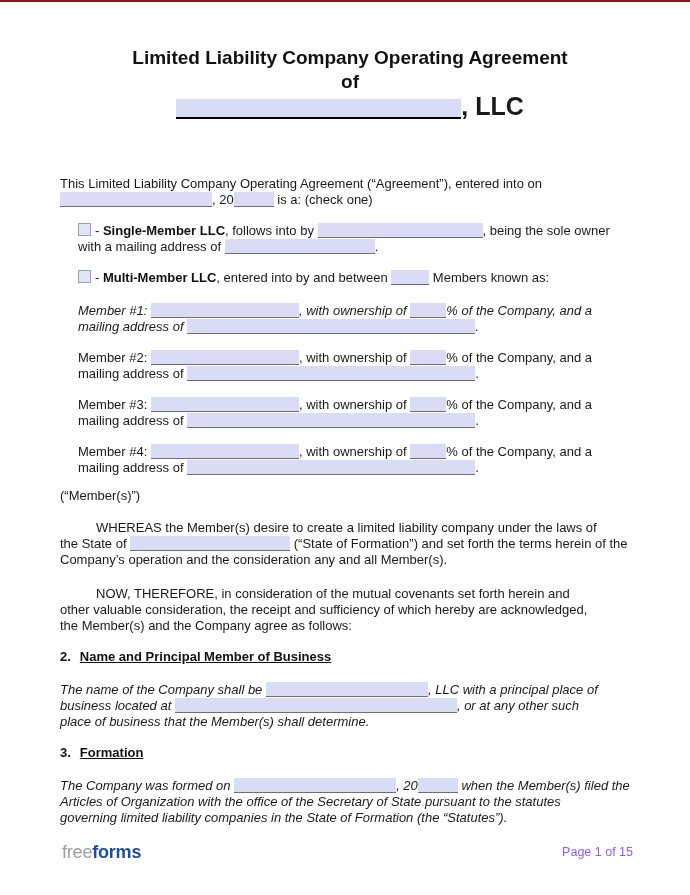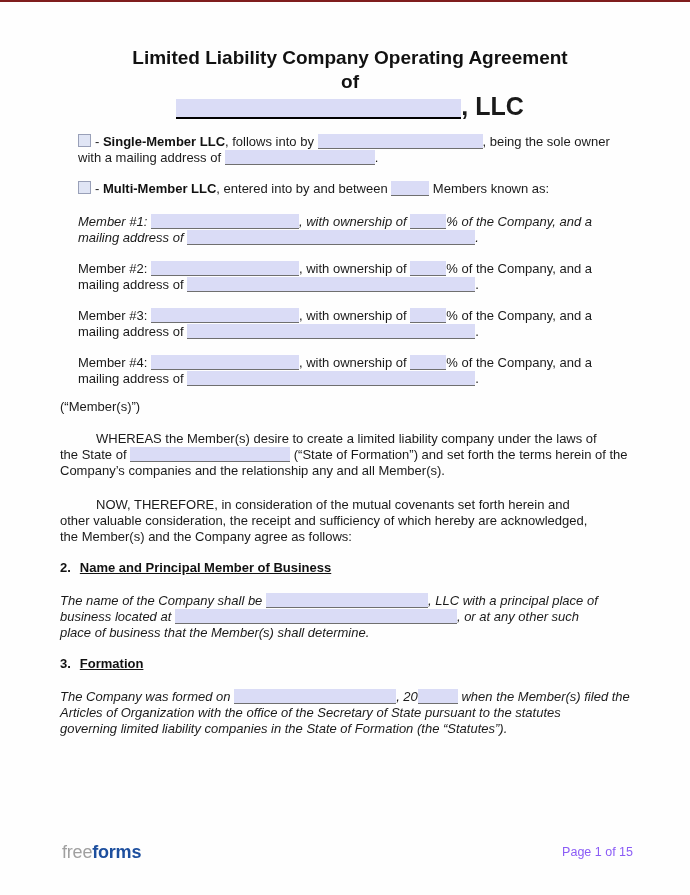--- a/index.html
+++ b/index.html
@@ -67,20 +67,24 @@
 </style>
 </head>
 <body>
 
 <div class="page">
 
   <p class="title">Limited Liability Company Operating Agreement</p>
   <p class="title">of</p>
   <p class="title-field-line"><span class="title-field"></span><span>, LLC</span></p>
 
+  <p class="para mt-intro">
+    <span>This Limited Liability Company Operating Agreement (“Agreement”), entered into on</span><br>
+    <span class="field w-date"></span><span>, 20</span><span class="field w-year"></span><span> is a: (check one)</span>
+  </p>
 
   <p class="para indented-block mt-15">
     <span class="checkbox"></span><span>- </span><b>Single-Member LLC</b><span>, follows into by </span><span class="field w-name"></span><span>, being the sole owner</span><br>
     <span>with a mailing address of </span><span class="field w-addr-s"></span><span>.</span>
   </p>
 
   <p class="para indented-block mt-15">
     <span class="checkbox"></span><span>- </span><b>Multi-Member LLC</b><span>, entered into by and between </span><span class="field w-count"></span><span> Members known as:</span>
   </p>
 
@@ -106,21 +110,21 @@
     <span>Member #4:</span>
     <span class="field w-mname"></span><span>, with ownership of </span><span class="field w-pct"></span><span>% of the Company, and a</span><br>
     <span>mailing address of </span><span class="field w-maddr"></span><span>.</span>
   </p>
 
   <p class="para mt-12">(“Member(s)”)</p>
 
   <p class="para indent mt-16">
     <span>WHEREAS the Member(s) desire to create a limited liability company under the laws of</span><br>
     <span>the State of </span><span class="field w-state"></span><span> (“State of Formation”) and set forth the terms herein of the</span><br>
-    <span>Company’s companies and the relationship any and all Member(s).</span>
+    <span>Company’s operation and the consideration any and all Member(s).</span>
   </p>
 
   <p class="para indent mt-18">
     <span>NOW, THEREFORE, in consideration of the mutual covenants set forth herein and</span><br>
     <span>other valuable consideration, the receipt and sufficiency of which hereby are acknowledged,</span><br>
     <span>the Member(s) and the Company agree as follows:</span>
   </p>
 
   <p class="sec-head mt-15">
     <span class="sec-num">2.</span><span class="sec-title">Name and Principal Member of Business</span>

